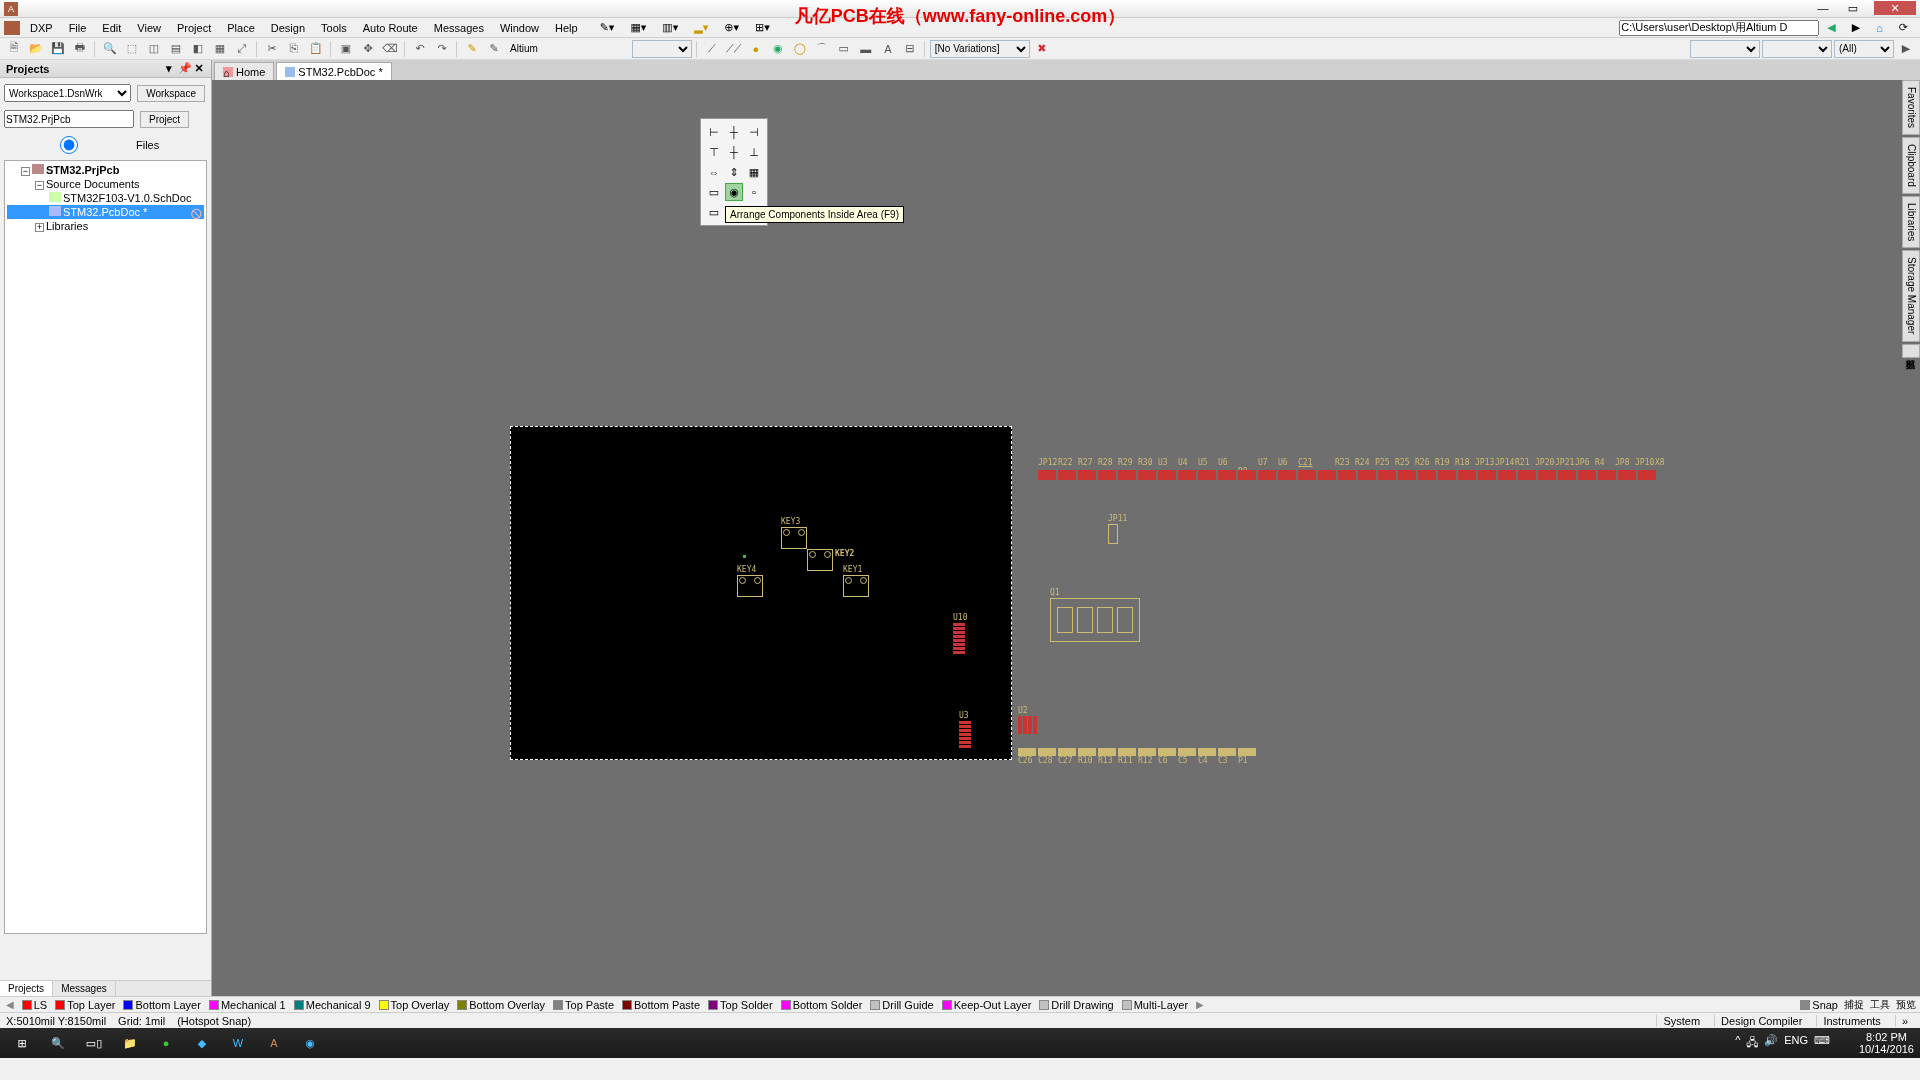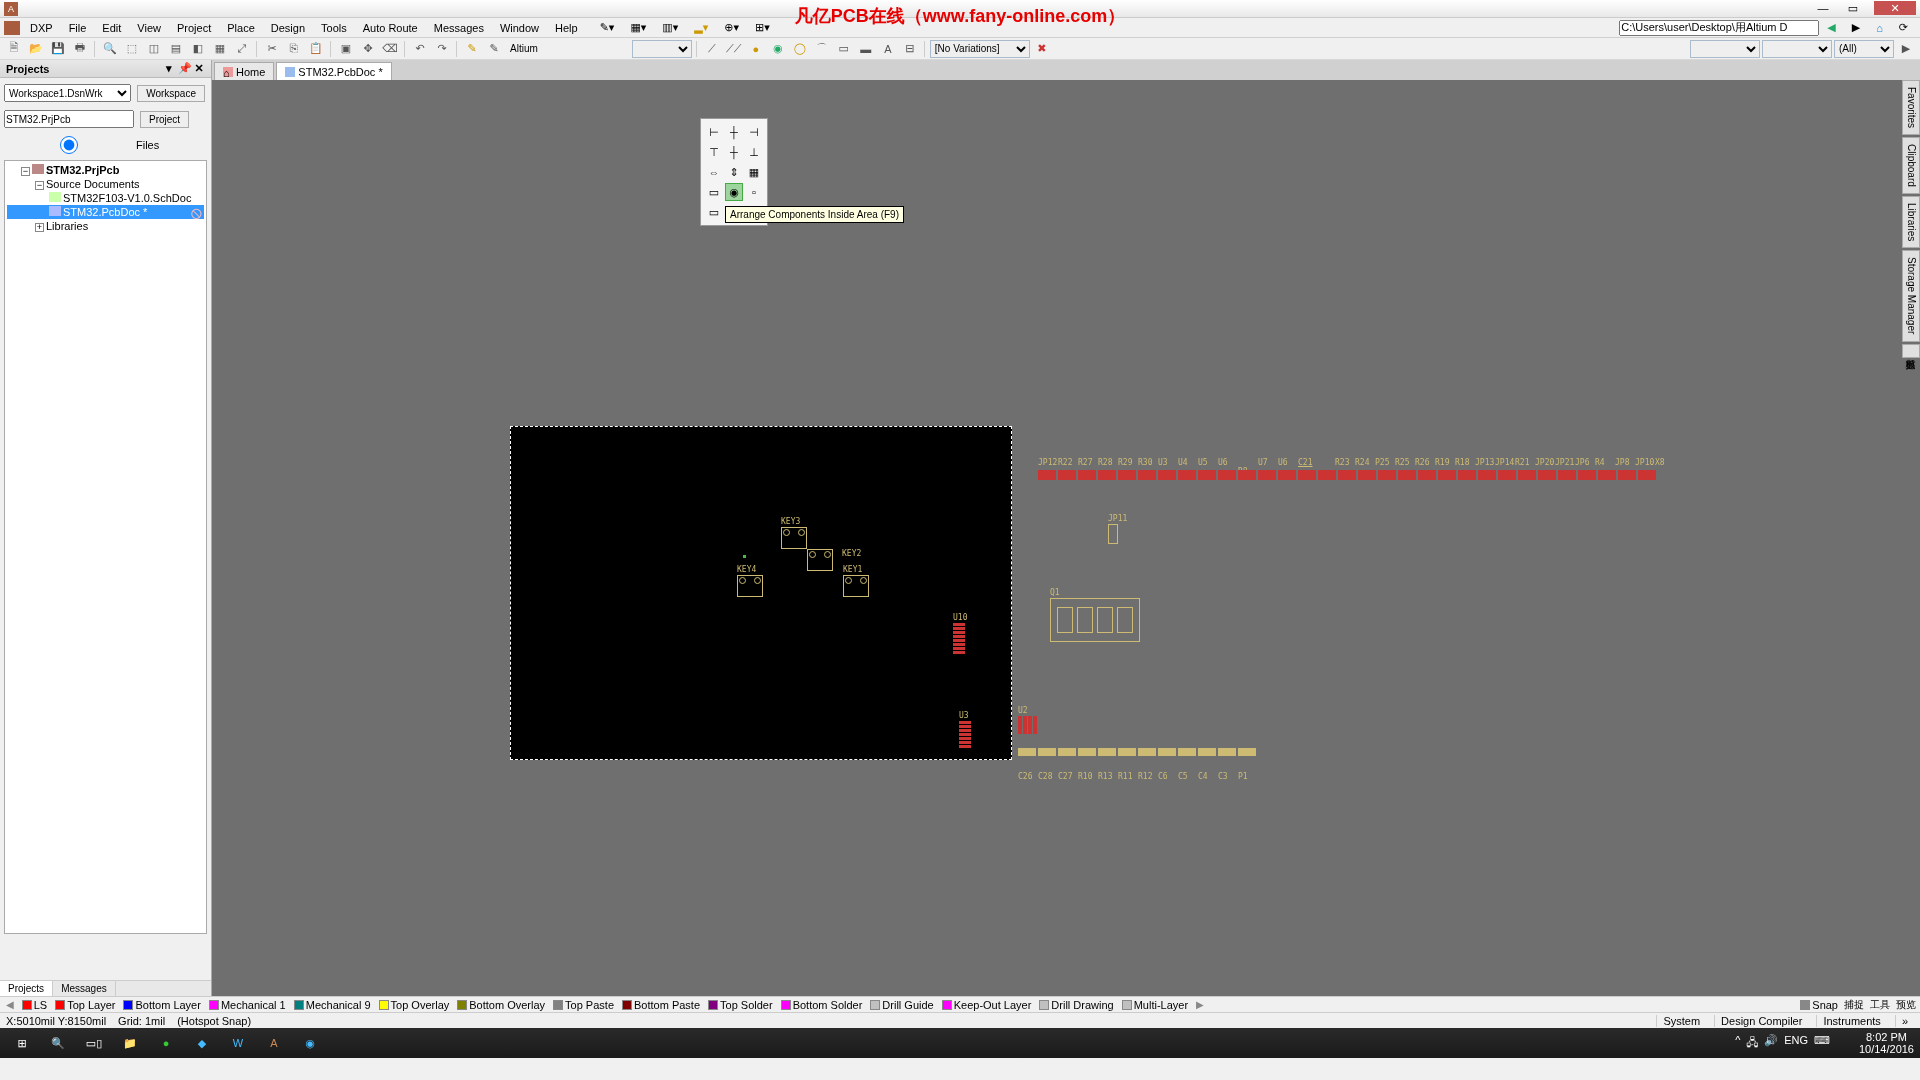--- a/index.html
+++ b/index.html
@@ -275,21 +275,21 @@
       </div>
       <div class="tooltip" style="left:513px; top:126px;">Arrange Components Inside Area (F9)</div>
 
       <div class="board">
 
         <div class="comp" style="left:270px;top:100px;">
           <div class="lbl" style="top:-10px;">KEY3</div>
             <div class="key-sw"></div>
         </div>
         <div class="comp" style="left:296px;top:122px;">
-          <div class="lbl" style="left:35px;top:0;">KEY2</div>
+          <div class="lbl" style="left:28px;top:0;font-weight:bold;">KEY2</div>
             <div class="key-sw"></div>
         </div>
         <div class="comp" style="left:226px;top:148px;">
           <div class="lbl" style="top:-10px;">KEY4</div>
             <div class="key-sw"></div>
         </div>
         <div class="comp" style="left:332px;top:148px;">
           <div class="lbl" style="top:-10px;">KEY1</div>
             <div class="key-sw"></div>
         </div>
@@ -413,21 +413,21 @@
       <div class="free-comp" style="left:806px;top:636px;">
         <div class="lbl" style="top:-10px;">U2</div>
         <div style="display:flex;gap:1px;">
             <div style="width:4px;height:18px;background:#c33;"></div>
             <div style="width:4px;height:18px;background:#c33;"></div>
             <div style="width:4px;height:18px;background:#c33;"></div>
             <div style="width:4px;height:18px;background:#c33;"></div>
           </div>
       </div>
 
-      <div id="botrow-labels" style="position:absolute;left:806px;top:692px;display:flex;gap:2px;">
+      <div id="botrow-labels" style="position:absolute;left:806px;top:676px;display:flex;gap:2px;">
           <span class="lbl" style="position: static; width: 18px;">C26</span>
           <span class="lbl" style="position: static; width: 18px;">C28</span>
           <span class="lbl" style="position: static; width: 18px;">C27</span>
           <span class="lbl" style="position: static; width: 18px;">R10</span>
           <span class="lbl" style="position: static; width: 18px;">R13</span>
           <span class="lbl" style="position: static; width: 18px;">R11</span>
           <span class="lbl" style="position: static; width: 18px;">R12</span>
           <span class="lbl" style="position: static; width: 18px;">C6</span>
           <span class="lbl" style="position: static; width: 18px;">C5</span>
           <span class="lbl" style="position: static; width: 18px;">C4</span>

